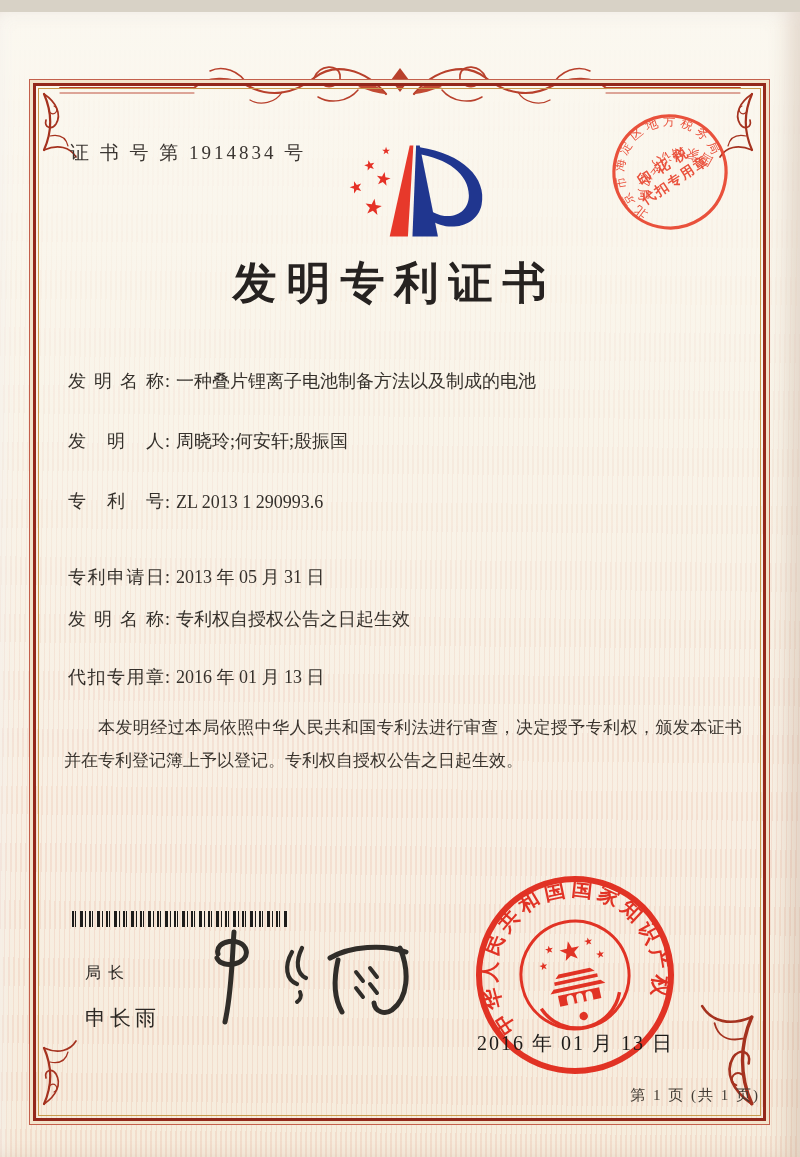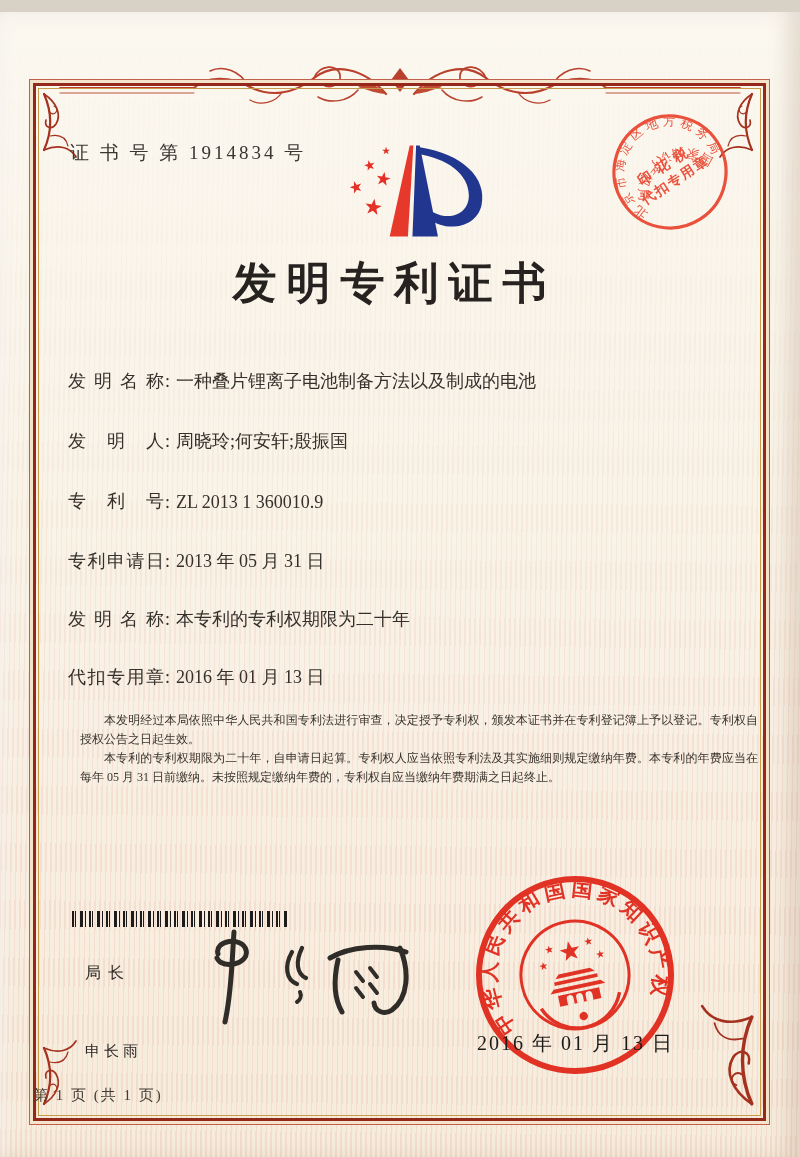--- a/index.html
+++ b/index.html
@@ -19,31 +19,31 @@
   .corner-fl{position:absolute;}
   .cert-no{position:absolute;left:70px;top:128px;font-size:19px;letter-spacing:3px;color:#3a3531;}
   .logo{position:absolute;left:326px;top:124px;width:182px;height:110px;}
   .seal-top{position:absolute;left:602px;top:92px;width:136px;height:136px;opacity:.92;}
   .title{position:absolute;left:31px;top:242px;width:727px;text-align:center;
     font-size:44px;font-weight:700;letter-spacing:10px;color:#262220;}
   .fields{position:absolute;left:68px;top:357px;width:660px;font-size:18px;color:#35302b;}
   .field{position:absolute;left:0;white-space:nowrap;}
   .flabel{display:inline-block;width:96px;text-align:justify;text-align-last:justify;vertical-align:bottom;}
   .fcolon{margin:0 6px 0 1px;}
-  .body-text{position:absolute;left:80px;top:699px;width:678px;font-size:12px;
-    line-height:19px;text-align:justify;color:#3a342e;}
+  .body-text{position:absolute;left:64px;top:699px;width:678px;font-size:17px;
+    line-height:33px;text-align:justify;color:#3a342e;}
   .body-text p{margin:0;text-indent:2em;}
   .barcode{position:absolute;left:72px;top:899px;width:216px;height:16px;
     background:repeating-linear-gradient(90deg,#1d1c1b 0 2px,transparent 2px 3px,#1d1c1b 3px 4px,transparent 4px 8px,#1d1c1b 8px 11px,transparent 11px 13px,#1d1c1b 13px 14px,transparent 14px 17px);}
   .director-title{position:absolute;left:85px;top:951px;font-size:16px;letter-spacing:7px;color:#2c2824;}
-  .director-name{position:absolute;left:85px;top:1030px;font-size:15px;letter-spacing:4px;color:#2c2824;}
+  .director-name{position:absolute;left:85px;top:992px;font-size:21px;letter-spacing:4px;color:#2c2824;}
   .signature{position:absolute;left:196px;top:912px;width:232px;height:108px;}
   .seal-bottom{position:absolute;left:453px;top:843px;width:244px;height:240px;opacity:.93;}
   .seal-date{position:absolute;left:477px;top:1018px;font-size:20px;letter-spacing:2px;color:#1d1b19;z-index:5;}
-  .footer{position:absolute;left:33px;top:1074px;width:727px;text-align:left;
+  .footer{position:absolute;left:33px;top:1074px;width:727px;text-align:right;
     font-size:15px;letter-spacing:2px;color:#433c35;}
   svg text{font-family:"Liberation Serif","DejaVu Serif",serif;}
 </style>
 </head>
 <body>
 
 <div class="page">
 
   <svg width="0" height="0" style="position:absolute">
     <defs>
@@ -131,36 +131,35 @@
   <div class="title">发明专利证书</div>
 
   <div class="fields">
     <div class="field" style="top:0">
       <span class="flabel">发明名称</span><span class="fcolon">:</span><span class="fvalue">一种叠片锂离子电池制备方法以及制成的电池</span>
     </div>
     <div class="field" style="top:60px">
       <span class="flabel">发明人</span><span class="fcolon">:</span><span class="fvalue">周晓玲;何安轩;殷振国</span>
     </div>
     <div class="field" style="top:120px">
-      <span class="flabel">专利号</span><span class="fcolon">:</span><span class="fvalue">ZL 2013 1 360010.9</span>
-    </div>
-    <div class="field" style="top:180px">
+      <span class="flabel">专利号</span><span class="fcolon">:</span><span class="fvalue">ZL 2013 1 290993.6</span>
+    </div>
+    <div class="field" style="top:196px">
       <span class="flabel">专利申请日</span><span class="fcolon">:</span><span class="fvalue">2013 年 05 月 31 日</span>
     </div>
     <div class="field" style="top:238px">
-      <span class="flabel">发明名称</span><span class="fcolon">:</span><span class="fvalue">本专利的专利权期限为二十年</span>
+      <span class="flabel">发明名称</span><span class="fcolon">:</span><span class="fvalue">专利权自授权公告之日起生效</span>
     </div>
     <div class="field" style="top:296px">
       <span class="flabel">代扣专用章</span><span class="fcolon">:</span><span class="fvalue">2016 年 01 月 13 日</span>
     </div>
   </div>
 
   <div class="body-text">
     <p>本发明经过本局依照中华人民共和国专利法进行审查，决定授予专利权，颁发本证书并在专利登记簿上予以登记。专利权自授权公告之日起生效。</p>
-    <p>本专利的专利权期限为二十年，自申请日起算。专利权人应当依照专利法及其实施细则规定缴纳年费。本专利的年费应当在每年 05 月 31 日前缴纳。未按照规定缴纳年费的，专利权自应当缴纳年费期满之日起终止。</p>
   </div>
 
   <div class="barcode"></div>
 
   <div class="director-title">局长</div>
   <div class="director-name">申长雨</div>
 
   <svg class="signature" viewBox="0 0 232 108">
     <g fill="none" stroke="#1b1916" stroke-width="5" stroke-linecap="round" stroke-linejoin="round" opacity="0.9">
       <path d="M22,30 C18,16 46,12 50,26 C54,40 26,46 21,34"></path>

